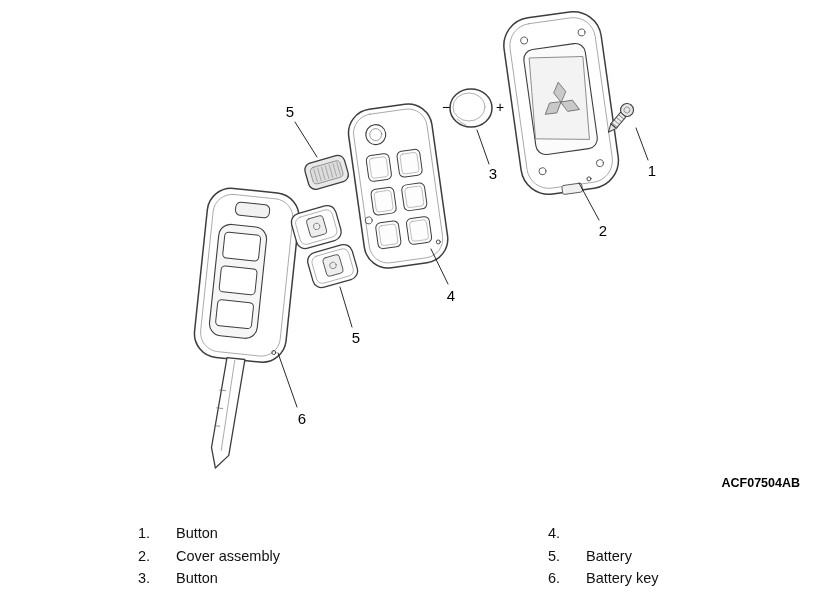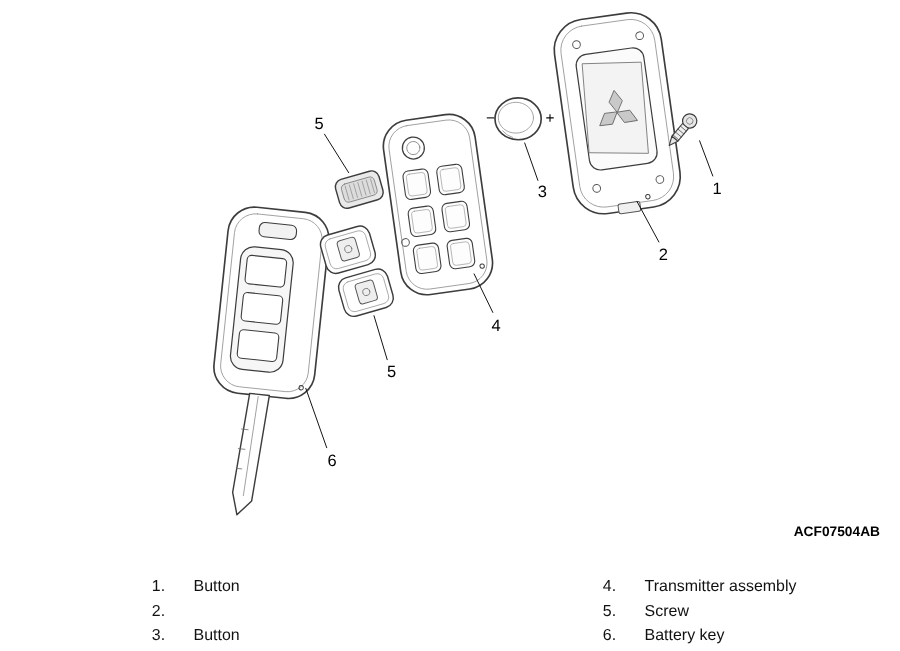--- a/index.html
+++ b/index.html
@@ -136,34 +136,34 @@
   </svg>
 
   <div class="legend">
     <div class="legend-col left">
       <div class="legend-row">
         <span class="legend-num">1.</span>
         <span class="legend-label">Button</span>
       </div>
       <div class="legend-row">
         <span class="legend-num">2.</span>
+        <span class="legend-label">Cover assembly</span>
       </div>
       <div class="legend-row">
         <span class="legend-num">3.</span>
         <span class="legend-label">Button</span>
       </div>
     </div>
     <div class="legend-col right">
       <div class="legend-row">
         <span class="legend-num">4.</span>
-        <span class="legend-label">Transmitter assembly</span>
       </div>
       <div class="legend-row">
         <span class="legend-num">5.</span>
-        <span class="legend-label">Screw</span>
+        <span class="legend-label">Battery</span>
       </div>
       <div class="legend-row">
         <span class="legend-num">6.</span>
         <span class="legend-label">Battery key</span>
       </div>
     </div>
   </div>
 
 </div>
 

